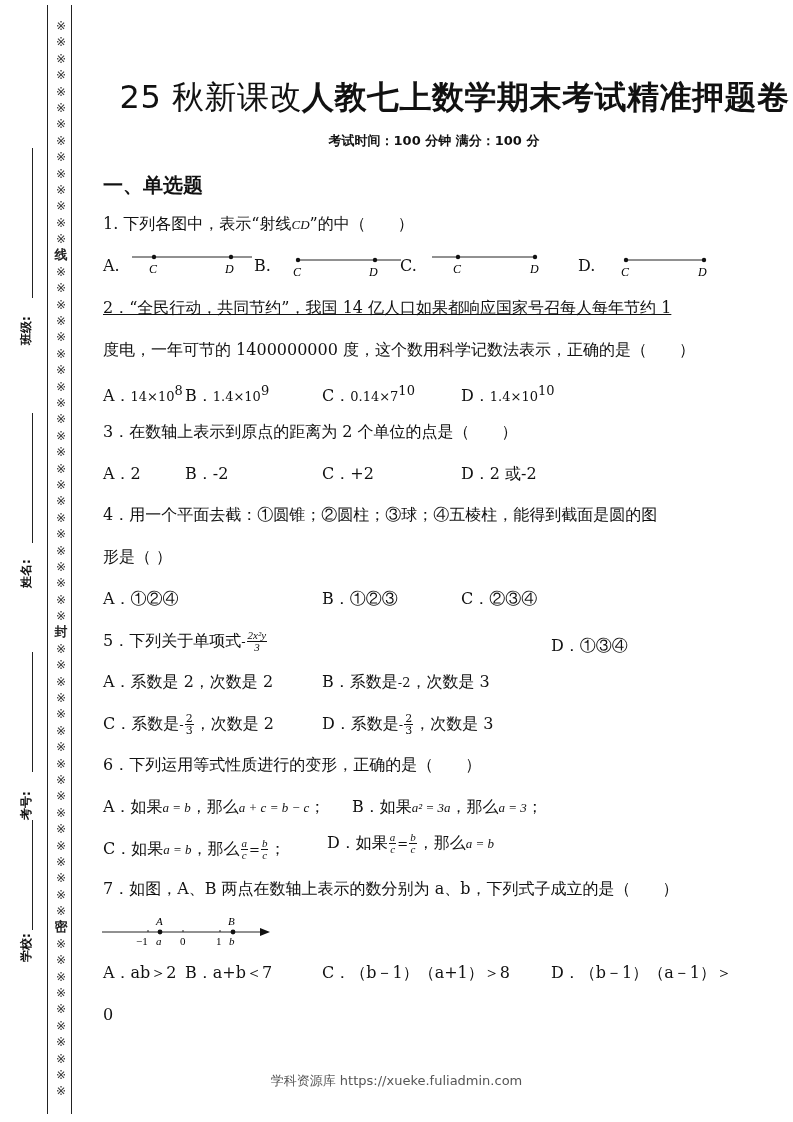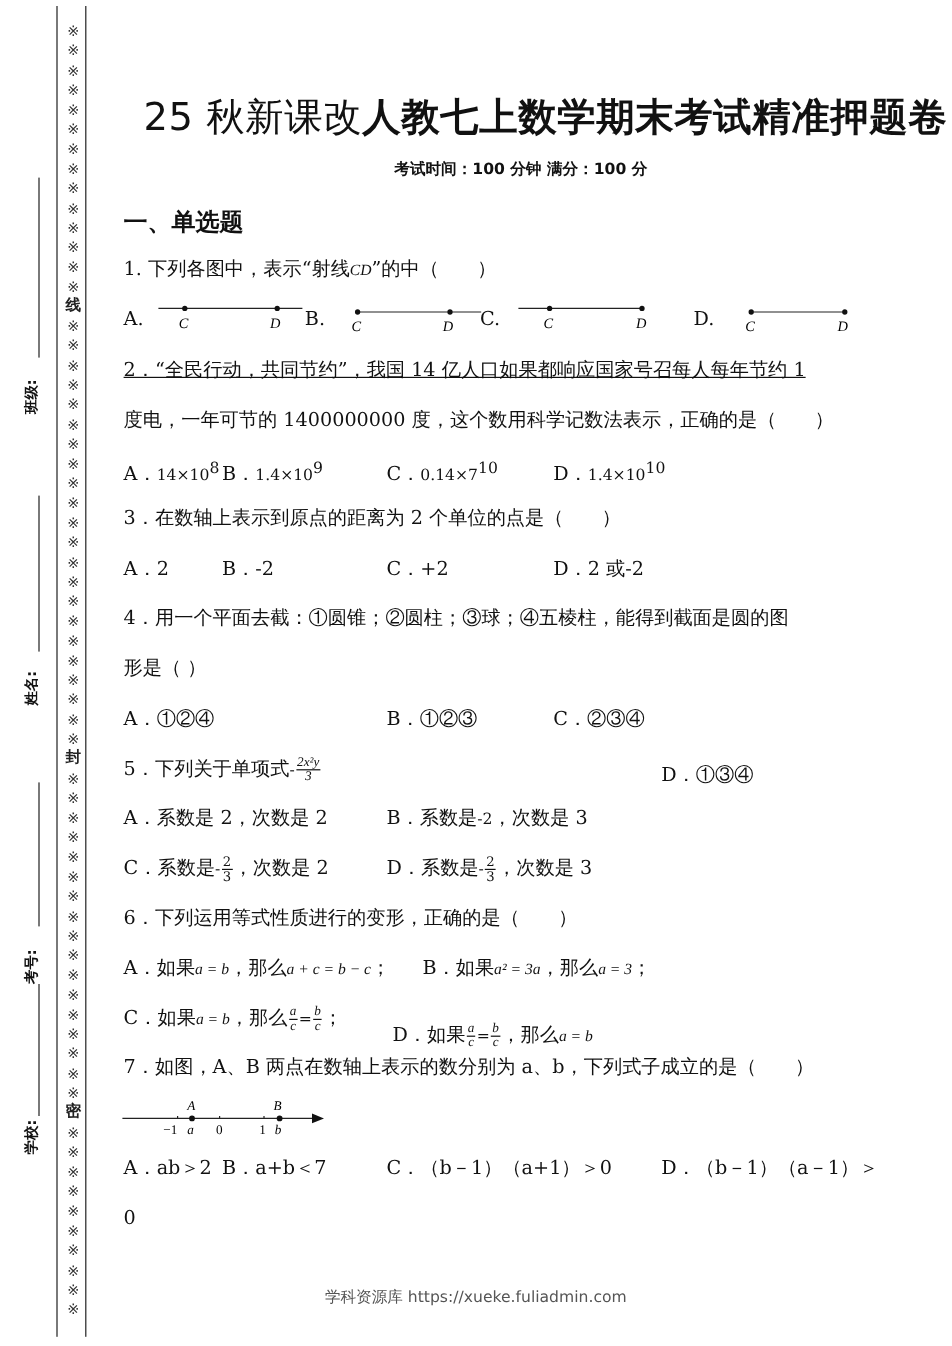--- a/index.html
+++ b/index.html
@@ -229,21 +229,21 @@
 <div>
   <span class="opt" style="left:103px;top:797px;"><span>A．</span><span>如果</span><span class="math small">a = b</span><span>，那么</span><span class="math small">a + c = b − c</span><span>；</span></span>
   <span class="opt" style="left:352px;top:797px;"><span>B．</span><span>如果</span><span class="math small">a² = 3a</span><span>，那么</span><span class="math small">a = 3</span><span>；</span></span>
   <span class="opt" style="left:103px;top:838px;"><span>C．</span><span>如果</span><span class="math small">a = b</span><span>，那么</span><span class="frac math">
         <span class="num">a</span>
         <span class="den">c</span>
       </span><span class="small">=</span><span class="frac math">
         <span class="num">b</span>
         <span class="den">c</span>
       </span><span>；</span></span>
-  <span class="opt" style="left:327px;top:852px;"><span>D．</span><span>如果</span><span class="frac math">
+  <span class="opt" style="left:327px;top:832px;"><span>D．</span><span>如果</span><span class="frac math">
         <span class="num">a</span>
         <span class="den">c</span>
       </span><span class="small">=</span><span class="frac math">
         <span class="num">b</span>
         <span class="den">c</span>
       </span><span>，那么</span><span class="math small">a = b</span></span>
 </div>
 
 <div class="line" style="top:879px;">7．如图，A、B 两点在数轴上表示的数分别为 a、b，下列式子成立的是（　　）</div>
 <svg style="position:absolute;left:100px;top:912px;" width="175" height="38">
@@ -258,18 +258,18 @@
   <text id="nl-B" x="128" y="13" font-size="11" font-style="italic" font-family="Liberation Serif, serif">B</text>
   <text id="nl-t0" x="36" y="33" font-size="11" font-family="Liberation Serif, serif">−1</text>
   <text id="nl-a" x="56" y="33" font-size="11" font-style="italic" font-family="Liberation Serif, serif">a</text>
   <text id="nl-t1" x="80" y="33" font-size="11" font-family="Liberation Serif, serif">0</text>
   <text id="nl-t2" x="116" y="33" font-size="11" font-family="Liberation Serif, serif">1</text>
   <text id="nl-b" x="129" y="33" font-size="11" font-style="italic" font-family="Liberation Serif, serif">b</text>
 </svg>
 <div>
   <span class="opt" style="left:103px;top:963px;"><span>A．</span><span>ab＞2</span></span>
   <span class="opt" style="left:185px;top:963px;"><span>B．</span><span>a+b＜7</span></span>
-  <span class="opt" style="left:322px;top:963px;"><span>C．</span><span>（b－1）（a+1）＞0</span></span>
+  <span class="opt" style="left:322px;top:963px;"><span>C．</span><span>（b－1）（a+1）＞8</span></span>
   <span class="opt" style="left:551px;top:963px;"><span>D．</span><span>（b－1）（a－1）＞</span></span>
   <span class="opt" style="left:103px;top:1005px;">0</span>
 </div>
 
 <div class="footer">学科资源库 https://xueke.fuliadmin.com</div>
 
 </body></html>

